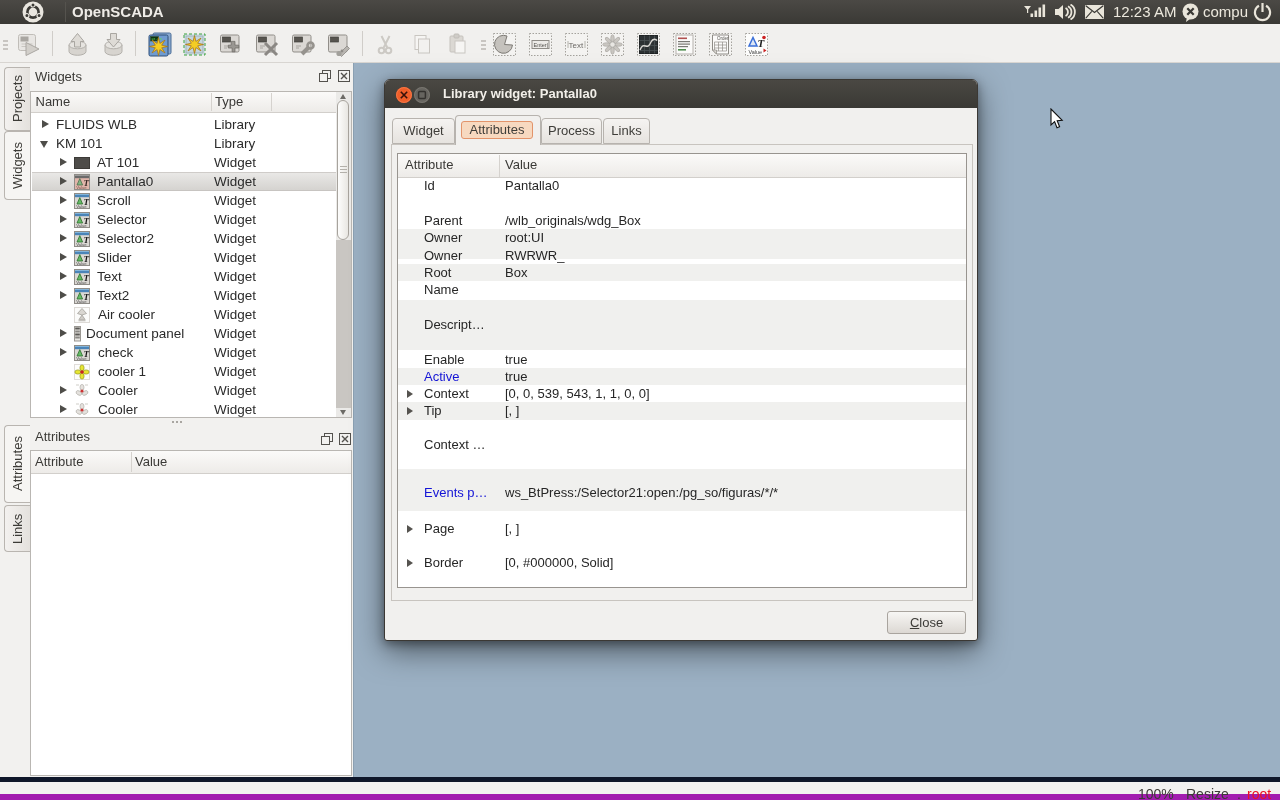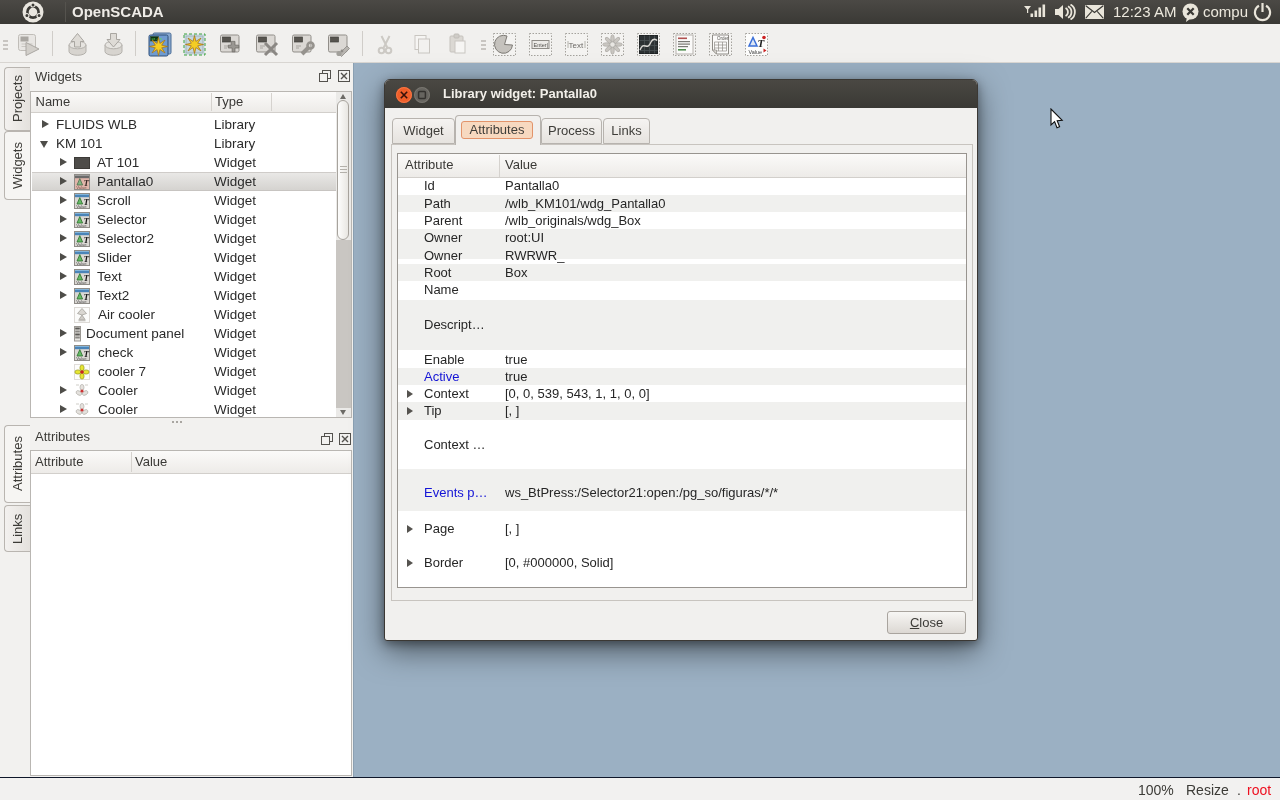--- a/index.html
+++ b/index.html
@@ -68,22 +68,22 @@
 .drow .lb{position:absolute;left:26px;}
 .drow .vl{position:absolute;left:107px;}
 .drow .xp{position:absolute;left:9px;width:0;height:0;
   border-left:6px solid #55534f;border-top:4px solid transparent;border-bottom:4px solid transparent;}
 .blue{color:#1414d6;}
 #closebtn{z-index:5;left:502px;top:531px;width:79px;height:23px;box-sizing:border-box;
   border:1px solid #a9a49e;border-radius:3px;
   background:linear-gradient(#f7f6f4,#dcd8d3);
   font-size:13px;color:#3c3b37;text-align:center;line-height:21px;}
 
-#status{left:0;top:777px;width:1280px;height:23px;background:#f2f1f0;
-  border-top:1px solid #0f172a;box-sizing:border-box;font-size:14px;color:#3c3b37;}
+#status{left:0;top:777px;width:1280px;height:17px;background:#f2f1f0;
+  border-top:5px solid #0f172a;box-sizing:border-box;font-size:14px;color:#3c3b37;}
 </style>
 </head>
 <body>
 <div id="screen">
 
   <div class="abs" style="left:353px;top:63px;width:927px;height:714px;background:#9bb0c3;border-left:1px solid #8ba0b2;"></div>
 
   <div id="panel" class="abs">
     <svg class="abs" style="left:22px;top:1px" width="22" height="22" viewBox="0 0 22 22">
       <circle cx="11" cy="11" r="10.5" fill="#e9e6df"></circle>
@@ -442,21 +442,21 @@
           <svg class="abs" style="left:42px;top:1.5px" width="16" height="16">
             <use href="#i-dt"></use>
           </svg>
           <span class="nm" style="left:66px">check</span>
           <span class="ty">Widget</span>
         </div>
       <div class="trow abs" style="top:270px">
           <svg class="abs" style="left:42px;top:1.5px" width="16" height="16">
             <use href="#i-c2"></use>
           </svg>
-          <span class="nm" style="left:66px">cooler 7</span>
+          <span class="nm" style="left:66px">cooler 1</span>
           <span class="ty">Widget</span>
         </div>
       <div class="trow abs" style="top:289px">
           <span class="exp cl abs" style="left:28px"></span>
           <svg class="abs" style="left:42px;top:1.5px" width="16" height="16">
             <use href="#i-fan"></use>
           </svg>
           <span class="nm" style="left:66px">Cooler</span>
           <span class="ty">Widget</span>
         </div>
@@ -533,24 +533,20 @@
     <div id="dtable" class="abs">
       <div id="dthdr" class="abs">
         <span style="left:7px">Attribute</span>
         <span style="left:107px">Value</span>
         <div class="abs" style="left:101px;top:1px;width:1px;height:22px;background:#d5d2ce"></div>
       </div>
       <div class="drow abs" style="top:23.4px;height:17.3px">
           <span class="lb" style="top:1px">Id</span>
           <span class="vl" style="top:1px">Pantalla0</span>
         </div>
-      <div class="drow g abs" style="top:40.7px;height:17.3px">
-          <span class="lb" style="top:1px">Path</span>
-          <span class="vl" style="top:1px">/wlb_KM101/wdg_Pantalla0</span>
-        </div>
       <div class="drow abs" style="top:58px;height:17.3px">
           <span class="lb" style="top:1px">Parent</span>
           <span class="vl" style="top:1px">/wlb_originals/wdg_Box</span>
         </div>
       <div class="drow g abs" style="top:75.3px;height:30px">
           <span class="lb" style="top:1px">Owner</span>
           <span class="vl" style="top:1px">root:UI</span>
         </div>
       <div class="drow abs" style="top:92.6px;height:17.3px">
           <span class="lb" style="top:1px">Owner</span>

